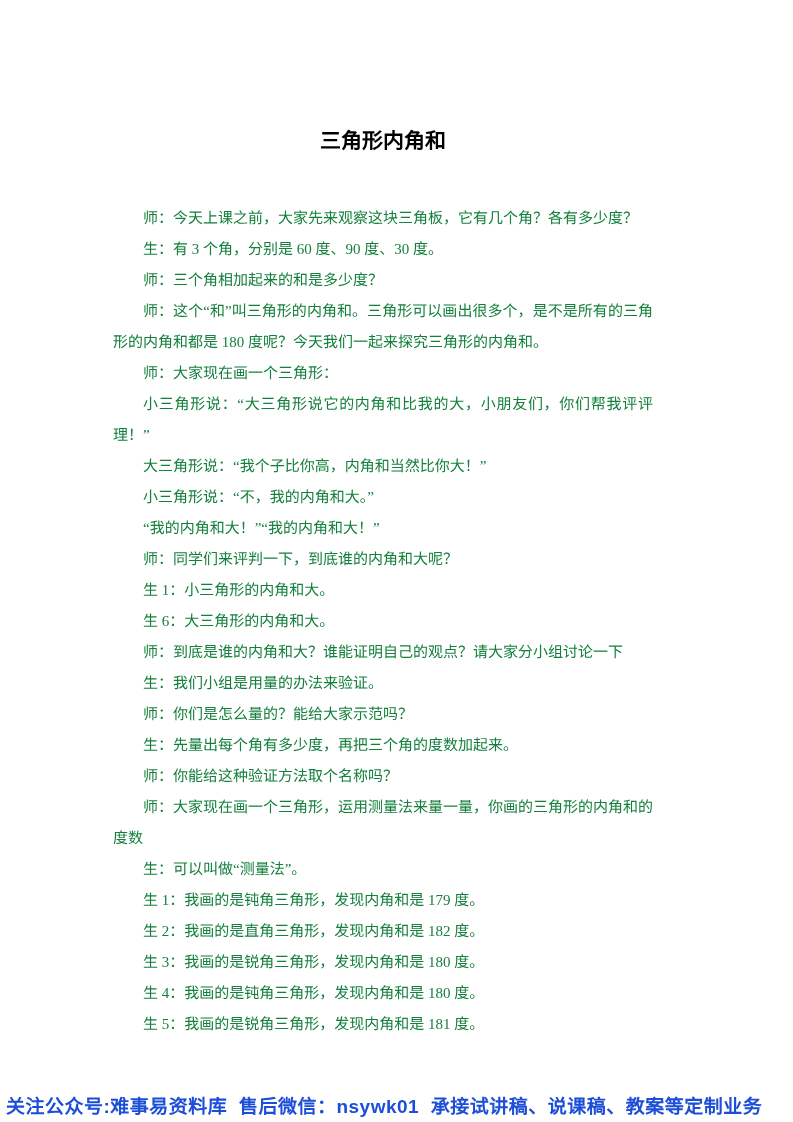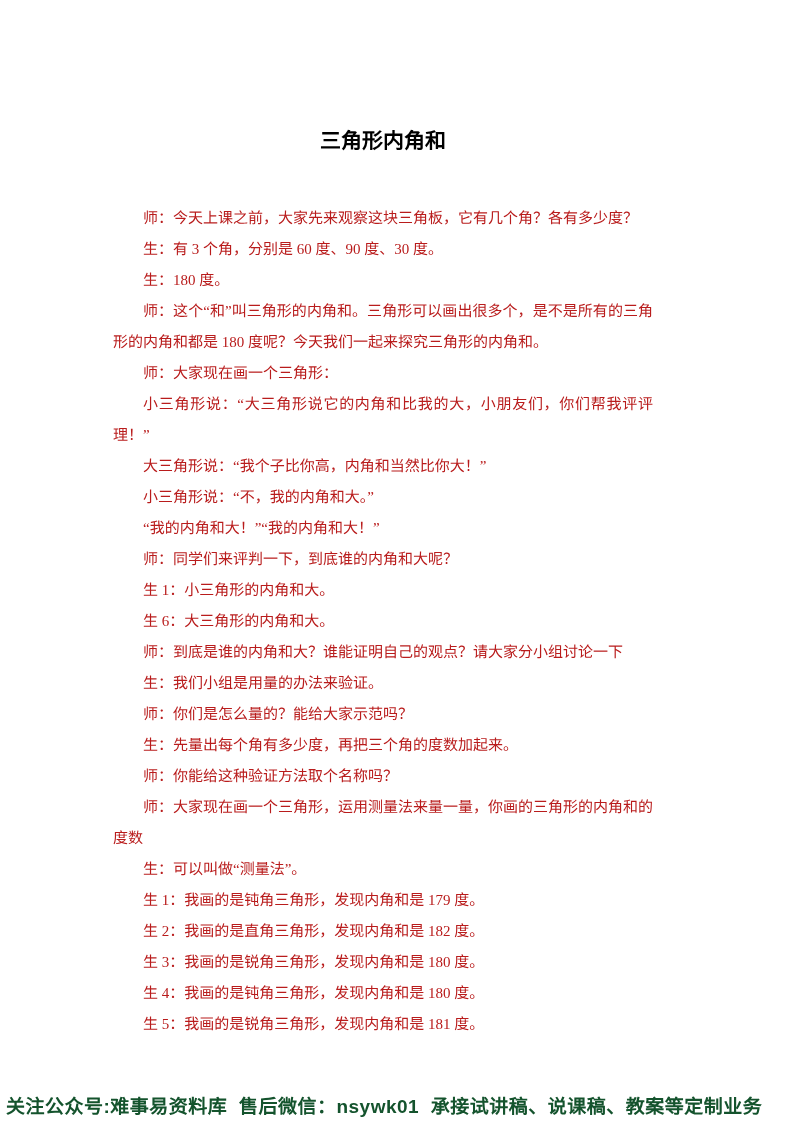--- a/index.html
+++ b/index.html
@@ -28,21 +28,21 @@
     margin-top: 47px;
     padding: 0 113px;
   }
   .doc-content p {
     margin: 0;
     font-size: 15px;
     line-height: 31px;
     text-indent: 2em;
     text-align: justify;
     text-justify: inter-ideograph;
-    color: #b91c1c;
+    color: #15803d;
   }
   .page-footer {
     position: absolute;
     left: 6px;
     bottom: 4px;
     width: 787px;
     font-family: "Liberation Sans", "DejaVu Sans", sans-serif;
     font-size: 19px;
     font-weight: bold;
     white-space: pre;
@@ -52,21 +52,21 @@
 </head>
 <body>
 
 <div class="page">
 
   <div class="doc-title">三角形内角和</div>
 
   <div class="doc-content">
     <p>师：今天上课之前，大家先来观察这块三角板，它有几个角？各有多少度？</p>
     <p>生：有 3 个角，分别是 60 度、90 度、30 度。</p>
-    <p>生：180 度。</p>
+    <p>师：三个角相加起来的和是多少度？</p>
     <p>师：这个“和”叫三角形的内角和。三角形可以画出很多个，是不是所有的三角形的内角和都是 180 度呢？今天我们一起来探究三角形的内角和。</p>
     <p>师：大家现在画一个三角形：</p>
     <p>小三角形说：“大三角形说它的内角和比我的大，小朋友们，你们帮我评评理！”</p>
     <p>大三角形说：“我个子比你高，内角和当然比你大！”</p>
     <p>小三角形说：“不，我的内角和大。”</p>
     <p>“我的内角和大！”“我的内角和大！”</p>
     <p>师：同学们来评判一下，到底谁的内角和大呢？</p>
     <p>生 1：小三角形的内角和大。</p>
     <p>生 6：大三角形的内角和大。</p>
     <p>师：到底是谁的内角和大？谁能证明自己的观点？请大家分小组讨论一下</p>
@@ -76,15 +76,15 @@
     <p>师：你能给这种验证方法取个名称吗？</p>
     <p>师：大家现在画一个三角形，运用测量法来量一量，你画的三角形的内角和的度数</p>
     <p>生：可以叫做“测量法”。</p>
     <p>生 1：我画的是钝角三角形，发现内角和是 179 度。</p>
     <p>生 2：我画的是直角三角形，发现内角和是 182 度。</p>
     <p>生 3：我画的是锐角三角形，发现内角和是 180 度。</p>
     <p>生 4：我画的是钝角三角形，发现内角和是 180 度。</p>
     <p>生 5：我画的是锐角三角形，发现内角和是 181 度。</p>
   </div>
 
-  <div class="page-footer" style="color: #14532d;">关注公众号:难事易资料库  售后微信：nsywk01  承接试讲稿、说课稿、教案等定制业务</div>
+  <div class="page-footer" style="color: #1d4ed8;">关注公众号:难事易资料库  售后微信：nsywk01  承接试讲稿、说课稿、教案等定制业务</div>
 
 </div>
 
 </body></html>

